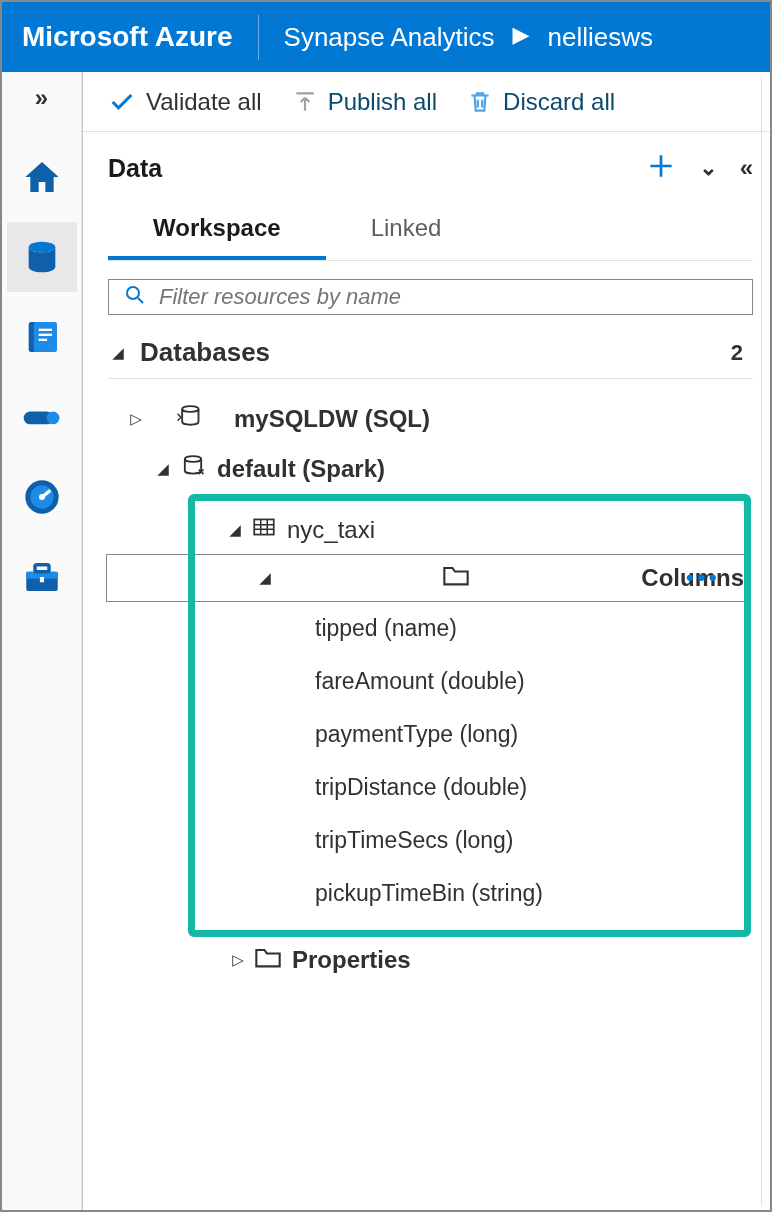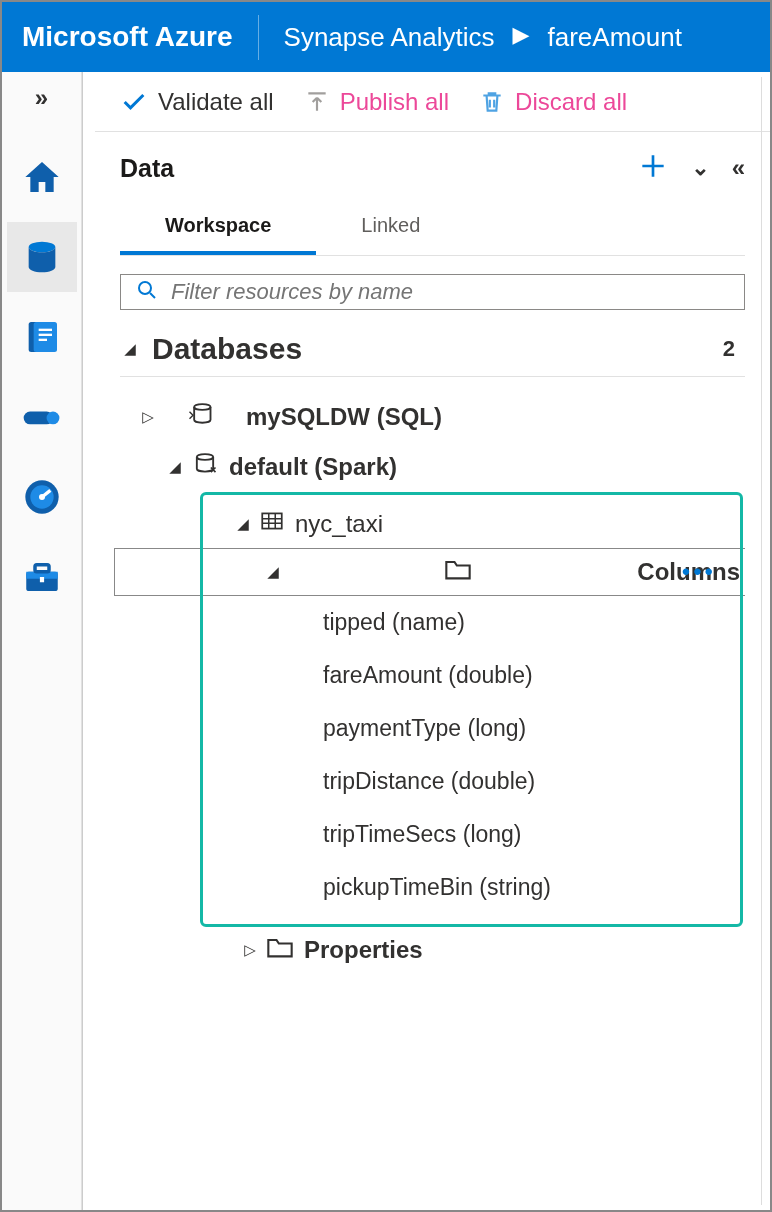--- a/index.html
+++ b/index.html
@@ -20,77 +20,77 @@
 .leftnav .collapse-indicator { font-size: 24px; color: #323130; margin-bottom: 30px; font-weight: bold; }
 .leftnav .nav-icon { width: 70px; height: 70px; display: flex; align-items: center; justify-content: center; margin-bottom: 10px; cursor: pointer; }
 .leftnav .nav-icon.active { background: #e8e8e8; }
 
 
 .content { flex: 1; display: flex; flex-direction: column; border-left: 1px solid #ccc; }
 
 
 .toolbar { height: 60px; border-bottom: 1px solid #e1e1e1; display: flex; align-items: center; padding: 0 20px; gap: 30px; }
 .tool-btn { display: flex; align-items: center; gap: 10px; font-size: 24px; color: #323130; cursor: pointer; }
-.tool-btn.disabled { color: #ec4899; }
+.tool-btn.disabled { color: #0c4a6e; }
 .tool-icon { display: inline-flex; }
 
 
-.panel { padding: 18px 25px 0 25px; flex: 1; overflow: hidden; position: relative; margin-left: 12px; }
+.panel { padding: 18px 17px 0 25px; flex: 1; overflow: hidden; position: relative; }
 .panel-head { display: flex; align-items: center; justify-content: space-between; margin-bottom: 18px; }
 .panel-title { font-size: 25px; font-weight: 600; color: #1b1a19; }
 .panel-actions { display: flex; align-items: center; gap: 22px; }
 .panel-actions .icon { color: #0078d4; cursor: pointer; }
 
 
 .tabs { display: flex; border-bottom: 1px solid #e1e1e1; margin-bottom: 18px; }
-.tab { padding: 10px 45px 14px 45px; font-size: 20px; color: #605e5c; cursor: pointer; }
+.tab { padding: 10px 45px 14px 45px; font-size: 24px; color: #605e5c; cursor: pointer; }
 .tab.active { color: #1b1a19; font-weight: 600; border-bottom: 4px solid #0078d4; }
 
 
 .filter-wrap { border: 1px solid #8a8886; height: 36px; display: flex; align-items: center; padding: 0 14px; margin-bottom: 22px; }
 .filter-wrap .search-i { color: #0078d4; margin-right: 12px; }
 .filter-input { border: none; outline: none; font-size: 22px; font-style: italic; color: #605e5c; flex: 1; background: transparent; }
 
 
 .section-head { display: flex; align-items: center; justify-content: space-between; border-bottom: 1px solid #e1e1e1; padding-bottom: 10px; margin-bottom: 15px; }
 .section-head .left { display: flex; align-items: center; gap: 12px; }
 .section-head .caret { font-size: 16px; color: #323130; }
-.section-title { font-size: 30px; font-weight: 600; color: #323130; }
+.section-title { font-size: 26px; font-weight: 600; color: #323130; }
 .section-count { font-size: 22px; font-weight: 600; color: #323130; padding-right: 10px; }
 
 
 .tree { font-size: 24px; color: #323130; }
 .tree-row { display: flex; align-items: center; min-height: 48px; padding: 8px 0; }
 .caret { width: 20px; text-align: center; font-size: 15px; }
 .caret.closed::before { content: "▷"; }
 .caret.open::before { content: "◢"; font-size: 15px; }
 .db-icon, .folder-icon, .table-icon { margin: 0 10px 0 6px; }
 .indent-1 { padding-left: 18px; gap: 22px; }
 .indent-2 { padding-left: 45px; }
-.highlighted-zone { border: 3px solid #14b8a6; border-radius: 6px; padding: 5px 0 10px 0; margin-left: 80px; margin-right: 2px; position: relative; }
+.highlighted-zone { border: 7px solid #14b8a6; border-radius: 6px; padding: 5px 0 10px 0; margin-left: 80px; margin-right: 2px; position: relative; }
 .inner-indent-a { padding-left: 30px; }
 .inner-indent-b { padding-left: 60px; justify-content: space-between; }
 .columns-row { position: relative; }
 .columns-row .more-dots { position: absolute; right: 24px; color: #0078d4; font-size: 24px; letter-spacing: 3px; }
 .columns-sel { position: relative; }
 .columns-sel::before { content: ""; position: absolute; top: 0; left: -89px; right: -5px; bottom: 0; border: 1px solid #888; border-right: none; z-index: -1; }
 .col-item { padding: 13px 0 13px 120px; font-size: 23px; }
 .props-row { display: flex; align-items: center; padding: 8px 0 0 0; margin-left: 120px; }
 .vline { position: absolute; top: 5px; bottom: 5px; right: 8px; width: 1px; background: #ddd; }
 </style>
 </head>
 <body>
 
 <div class="header-bar">
   <span class="header-title">Microsoft Azure</span>
   <span class="header-sep"></span>
   <div class="breadcrumb">
     <span class="crumb">Synapse Analytics</span>
     <span class="chev">▶</span>
-    <span class="crumb">fareAmount</span>
+    <span class="crumb">nelliesws</span>
   </div>
 </div>
 
 <div class="main-row">
 
   <div class="leftnav">
     <div class="collapse-indicator">»</div>
     <div class="nav-icon">
       <svg width="40" height="40" viewBox="0 0 24 24">
           <path fill="#0f5fab" d="M12 3l10 9h-3v9h-5v-6h-4v6H5v-9H2z"></path>

